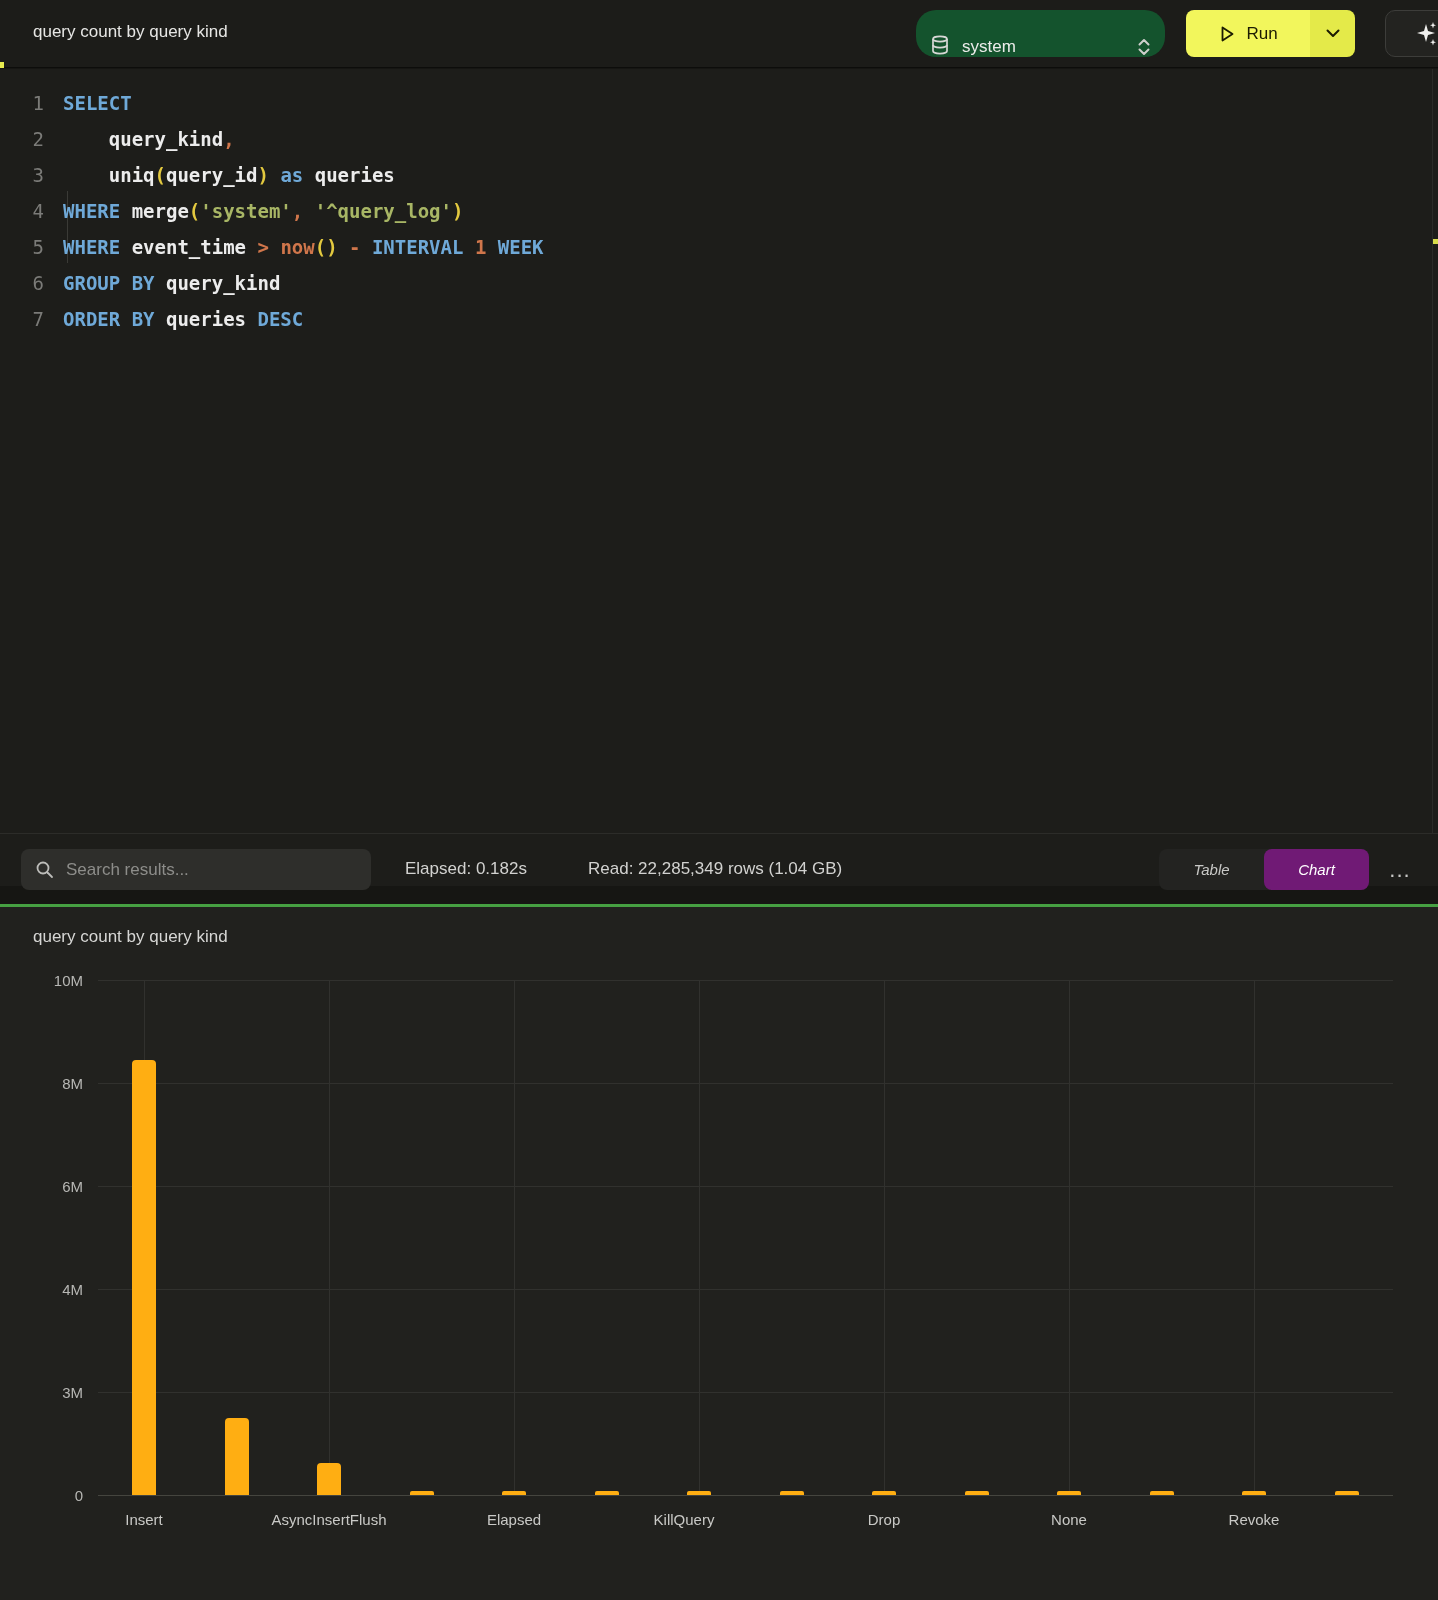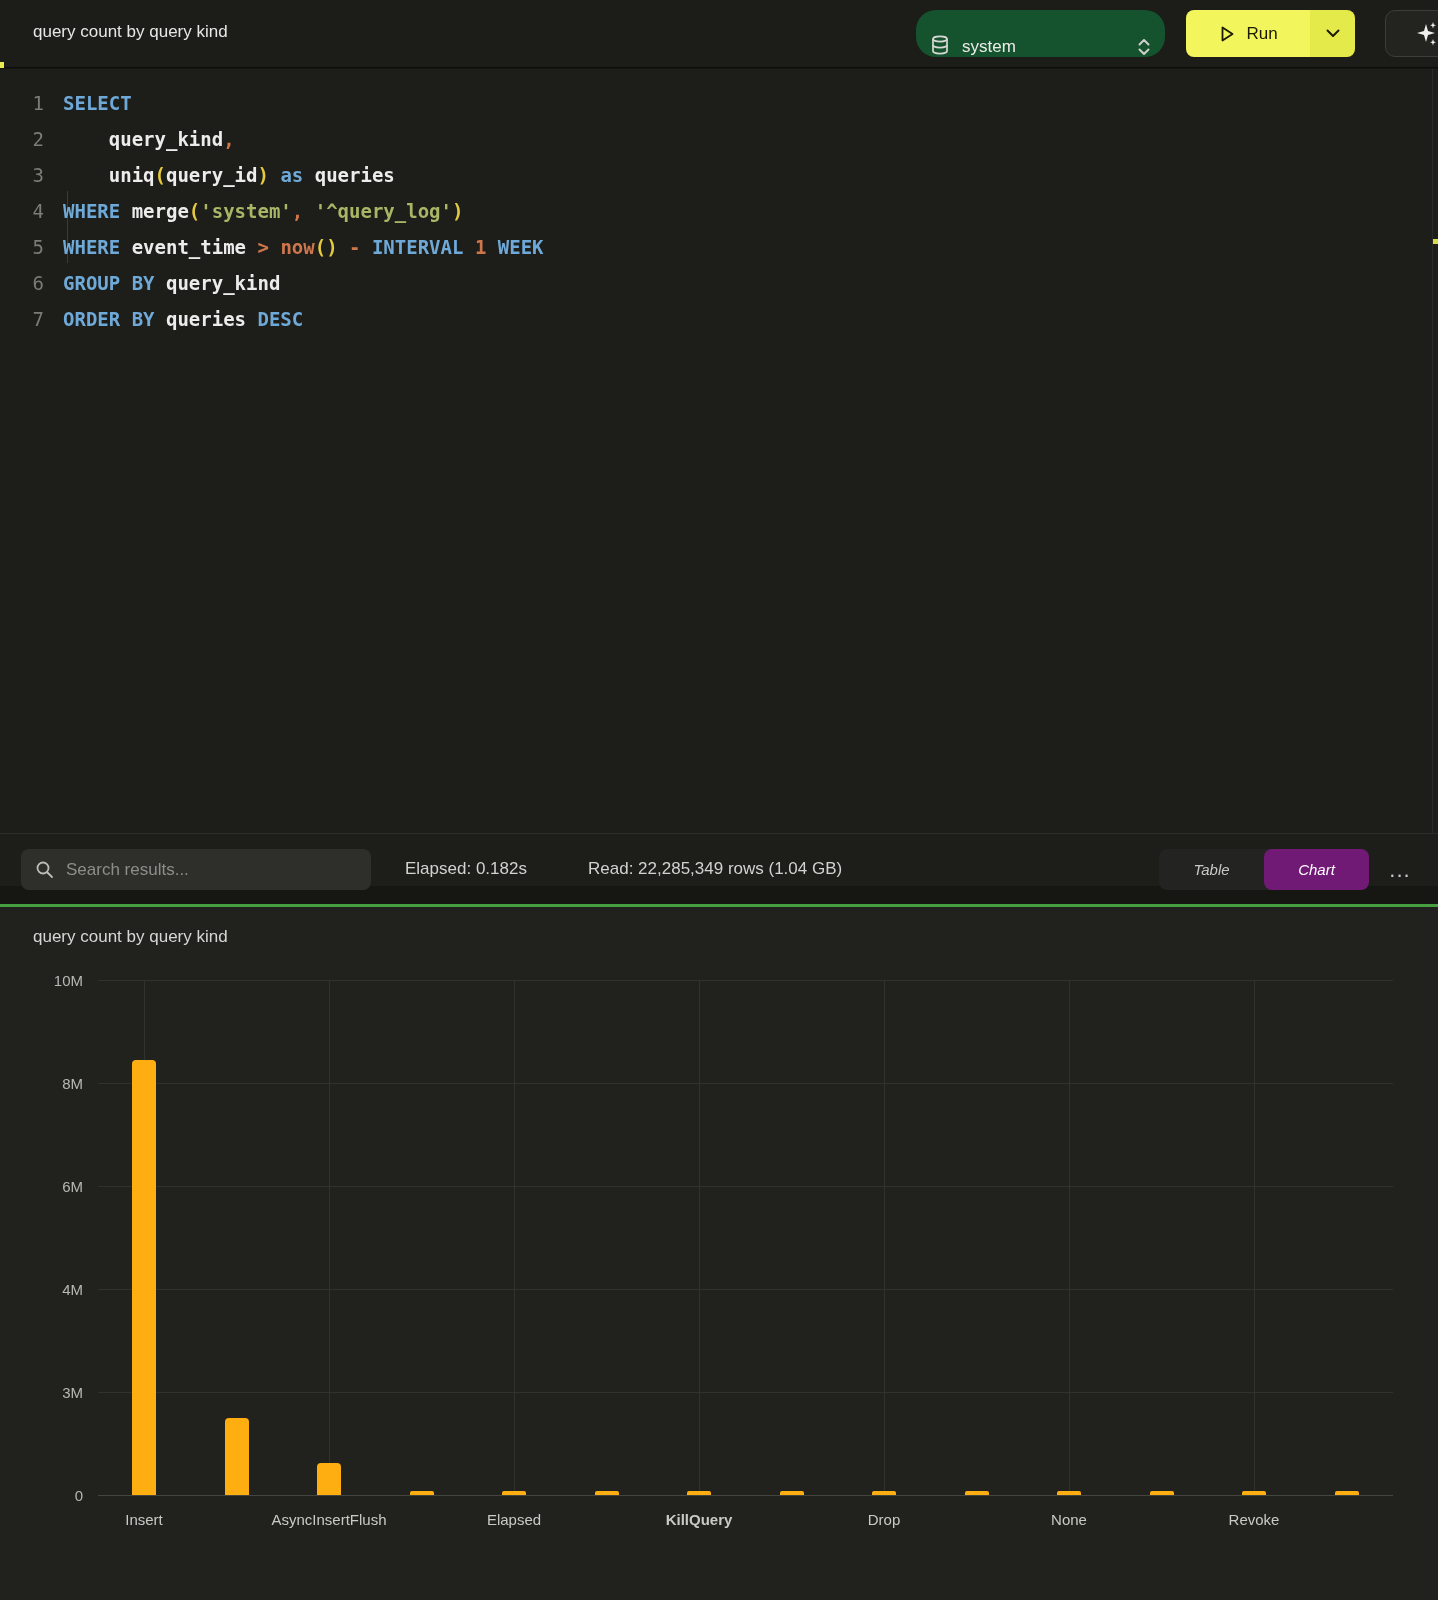--- a/index.html
+++ b/index.html
@@ -173,21 +173,21 @@
       <div class="bar" style="left: 225px; top: 511px; height: 77px; background: rgb(255, 174, 18);"></div>
       <div class="gridline-v" style="left: 329px; top: 73px; height: 515px;"></div>
       <div class="xtick" style="left: 329px; top: 604px;">AsyncInsertFlush</div>
       <div class="bar" style="left: 317px; top: 556px; height: 32px; background: rgb(255, 174, 18);"></div>
       <div class="bar" style="left: 410px; top: 584px; height: 4px; background: rgb(255, 174, 18); border-radius: 2px 2px 0px 0px;"></div>
       <div class="gridline-v" style="left: 514px; top: 73px; height: 515px;"></div>
       <div class="xtick" style="left: 514px; top: 604px;">Elapsed</div>
       <div class="bar" style="left: 502px; top: 584px; height: 4px; background: rgb(255, 174, 18); border-radius: 2px 2px 0px 0px;"></div>
       <div class="bar" style="left: 595px; top: 584px; height: 4px; background: rgb(255, 174, 18); border-radius: 2px 2px 0px 0px;"></div>
       <div class="gridline-v" style="left: 699px; top: 73px; height: 515px;"></div>
-      <div class="xtick" style="left: 699px; top: 604px; font-weight: bold;">KillQuery</div>
+      <div class="xtick" style="left: 684px; top: 604px;">KillQuery</div>
       <div class="bar" style="left: 687px; top: 584px; height: 4px; background: rgb(255, 174, 18); border-radius: 2px 2px 0px 0px;"></div>
       <div class="bar" style="left: 780px; top: 584px; height: 4px; background: rgb(255, 174, 18); border-radius: 2px 2px 0px 0px;"></div>
       <div class="gridline-v" style="left: 884px; top: 73px; height: 515px;"></div>
       <div class="xtick" style="left: 884px; top: 604px;">Drop</div>
       <div class="bar" style="left: 872px; top: 584px; height: 4px; background: rgb(255, 174, 18); border-radius: 2px 2px 0px 0px;"></div>
       <div class="bar" style="left: 965px; top: 584px; height: 4px; background: rgb(255, 174, 18); border-radius: 2px 2px 0px 0px;"></div>
       <div class="gridline-v" style="left: 1069px; top: 73px; height: 515px;"></div>
       <div class="xtick" style="left: 1069px; top: 604px;">None</div>
       <div class="bar" style="left: 1057px; top: 584px; height: 4px; background: rgb(255, 174, 18); border-radius: 2px 2px 0px 0px;"></div>
       <div class="bar" style="left: 1150px; top: 584px; height: 4px; background: rgb(255, 174, 18); border-radius: 2px 2px 0px 0px;"></div>

